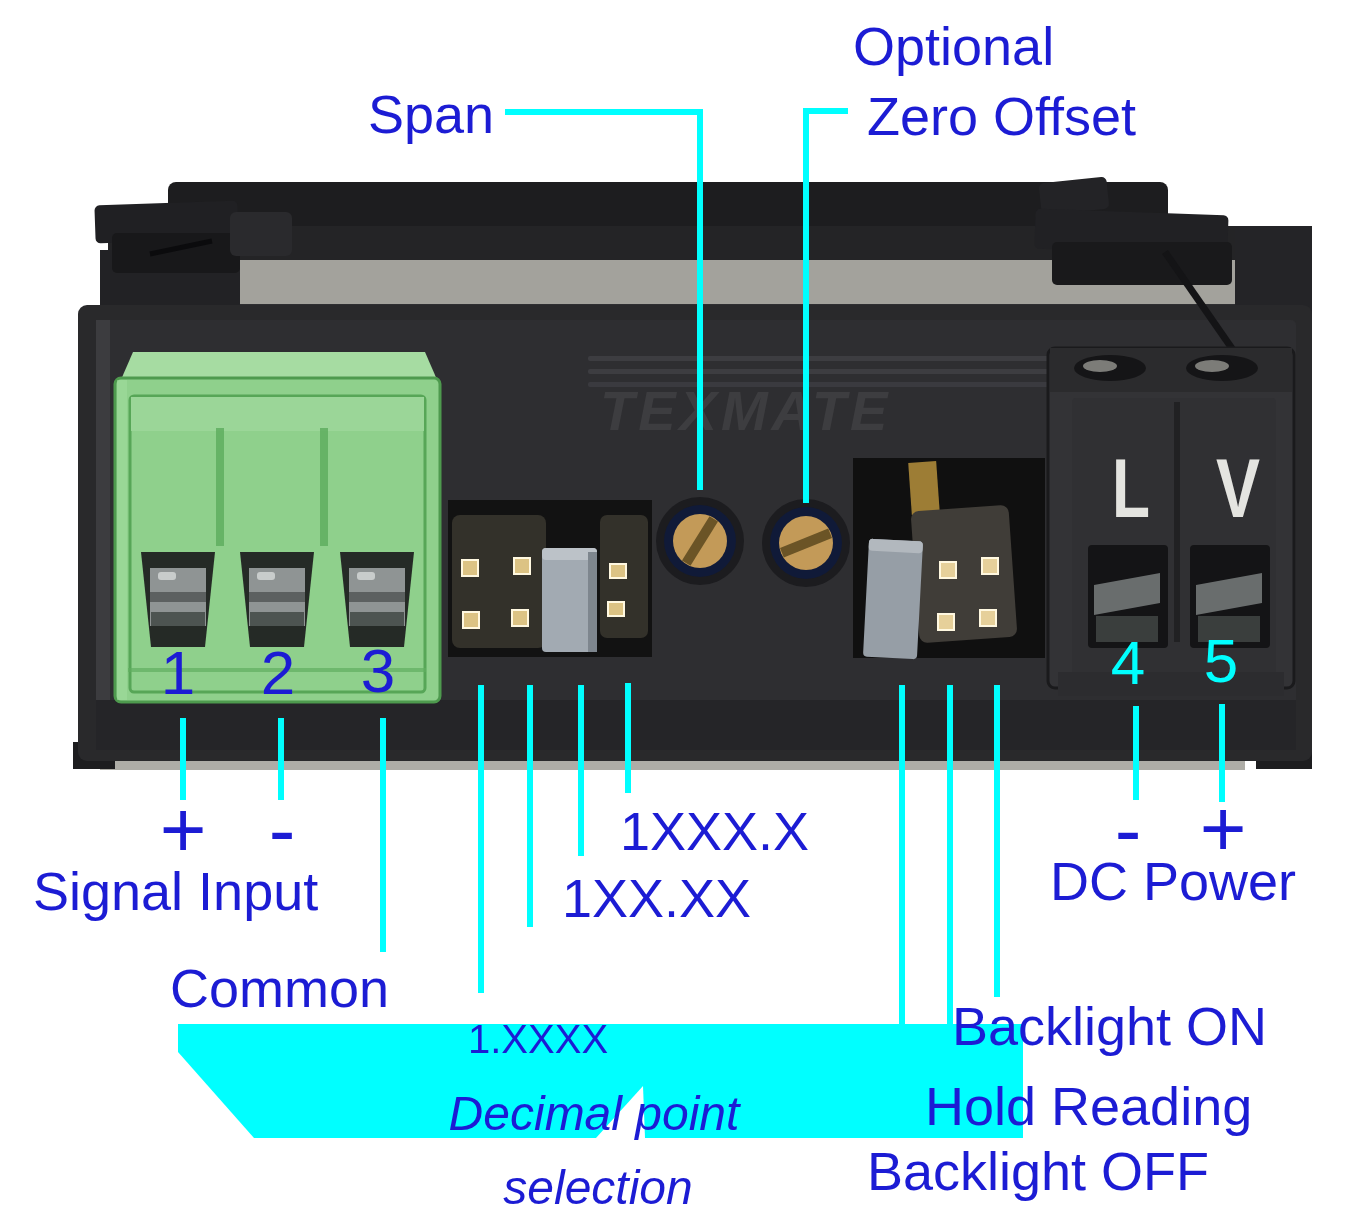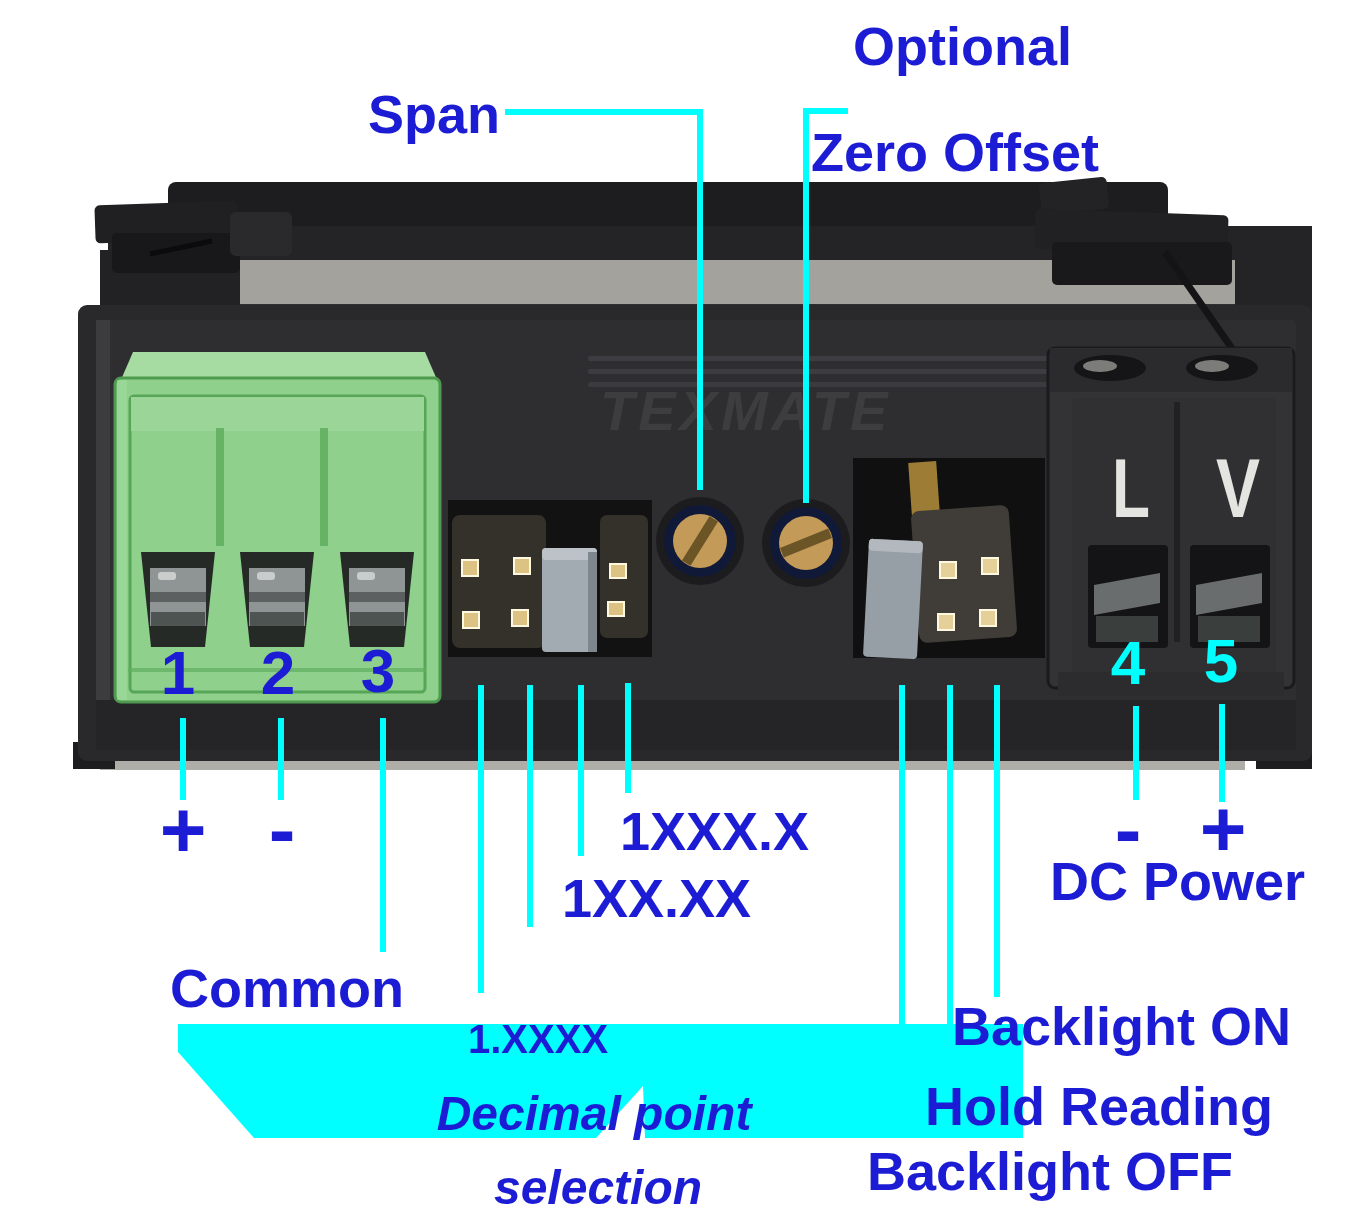--- a/index.html
+++ b/index.html
@@ -9,28 +9,28 @@
     background:#ffffff;
     overflow:hidden;
     font-family:"Liberation Sans", sans-serif;
   }
   #device-art{position:absolute;left:0;top:0;z-index:1;}
   .lbl{
     position:absolute;
     z-index:3;
     color:#1c1cd4;
     font-family:"Liberation Sans", sans-serif;
-    font-weight:700;
+    font-weight:400;
     line-height:1;
     white-space:nowrap;
   }
   .cyan{color:#00ffff;}
   #lbl-span{left:368px;top:87px;font-size:54px;}
   #lbl-optional{left:853px;top:19px;font-size:54px;}
-  #lbl-zero{left:811px;top:89px;font-size:54px;margin-top:36px;}
+  #lbl-zero{left:867px;top:89px;font-size:54px;}
   #lbl-n1{left:178px;top:642px;font-size:62px;transform:translateX(-50%);}
   #lbl-n2{left:278px;top:642px;font-size:62px;transform:translateX(-50%);}
   #lbl-n3{left:378px;top:640px;font-size:62px;transform:translateX(-50%);}
   #lbl-sigplus{left:183px;top:790px;font-size:80px;transform:translateX(-50%);}
   #lbl-sigminus{left:282px;top:790px;font-size:80px;transform:translateX(-50%);}
   #lbl-signal{left:33px;top:864px;font-size:54px;}
   #lbl-common{left:170px;top:961px;font-size:54px;}
   #lbl-dp1{left:620px;top:804px;font-size:54px;}
   #lbl-dp2{left:562px;top:871px;font-size:54px;}
   #lbl-dp3{left:512px;top:937px;font-size:54px;}
@@ -223,20 +223,21 @@
   <div class="lbl" id="lbl-zero">Zero Offset</div>
 
   <div class="lbl" id="lbl-n1">1</div>
   <div class="lbl" id="lbl-n2">2</div>
   <div class="lbl" id="lbl-n3">3</div>
   <div class="lbl cyan" id="lbl-n4">4</div>
   <div class="lbl cyan" id="lbl-n5">5</div>
 
   <div class="lbl" id="lbl-sigplus">+</div>
   <div class="lbl" id="lbl-sigminus">-</div>
+  <div class="lbl" id="lbl-signal">Signal Input</div>
   <div class="lbl" id="lbl-common">Common</div>
 
   <div class="lbl" id="lbl-dp1">1XXX.X</div>
   <div class="lbl" id="lbl-dp2">1XX.XX</div>
   <div class="lbl" id="lbl-dp4">1.XXXX</div>
   <div class="lbl" id="lbl-dpsel1">Decimal point</div>
   <div class="lbl" id="lbl-dpsel2">selection</div>
 
   <div class="lbl" id="lbl-dcminus">-</div>
   <div class="lbl" id="lbl-dcplus">+</div>

